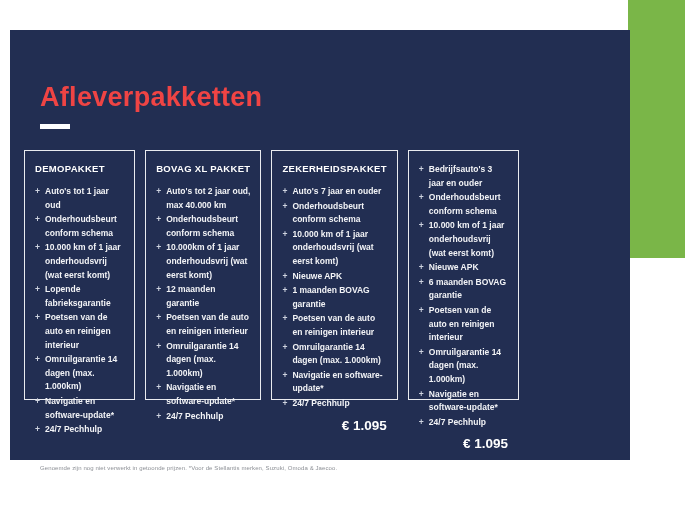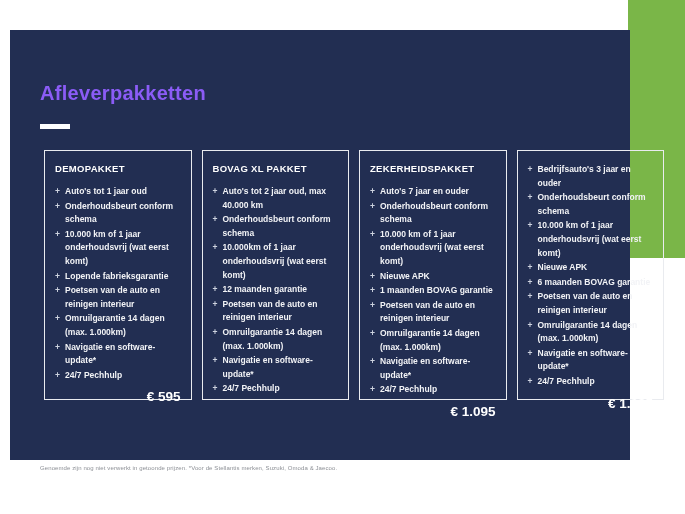--- a/index.html
+++ b/index.html
@@ -24,37 +24,37 @@
   .main-panel {
     position: absolute;
     left: 10px; top: 30px;
     width: 620px; height: 430px;
     background: #222e52;
   }
 
   .page-title {
     position: absolute;
     left: 40px; top: 82px;
-    color: #8b5cf6;
-    font-size: 20px;
+    color: #ef4444;
+    font-size: 27px;
     font-weight: bold;
     letter-spacing: 0.3px;
   }
 
   .title-underline {
     position: absolute;
     left: 40px; top: 124px;
     width: 30px; height: 5px;
     background: #ffffff;
   }
 
   .cards-row {
     position: absolute;
-    left: 44px; top: 150px;
-    width: 620px; height: 250px;
+    left: 24px; top: 150px;
+    width: 495px; height: 250px;
     display: flex;
     gap: 10px;
   }
 
   .package-card {
     flex: 1 1 0;
     border: 1px solid #e9ebef;
     background: transparent;
     padding: 12px 10px 10px 10px;
     display: flex;
@@ -152,21 +152,20 @@
           </li>
         <li class="feature">
             <span class="plus">+</span>
             <span class="feature-text">Navigatie en software-update*</span>
           </li>
         <li class="feature">
             <span class="plus">+</span>
             <span class="feature-text">24/7 Pechhulp</span>
           </li>
       </ul>
-      <div class="package-price">€ 595</div>
     </div>
 
     <div class="package-card">
       <div class="package-title">BOVAG XL PAKKET</div>
       <ul class="feature-list">
         <li class="feature">
             <span class="plus">+</span>
             <span class="feature-text">Auto's tot 2 jaar oud, max 40.000 km</span>
           </li>
         <li class="feature">

